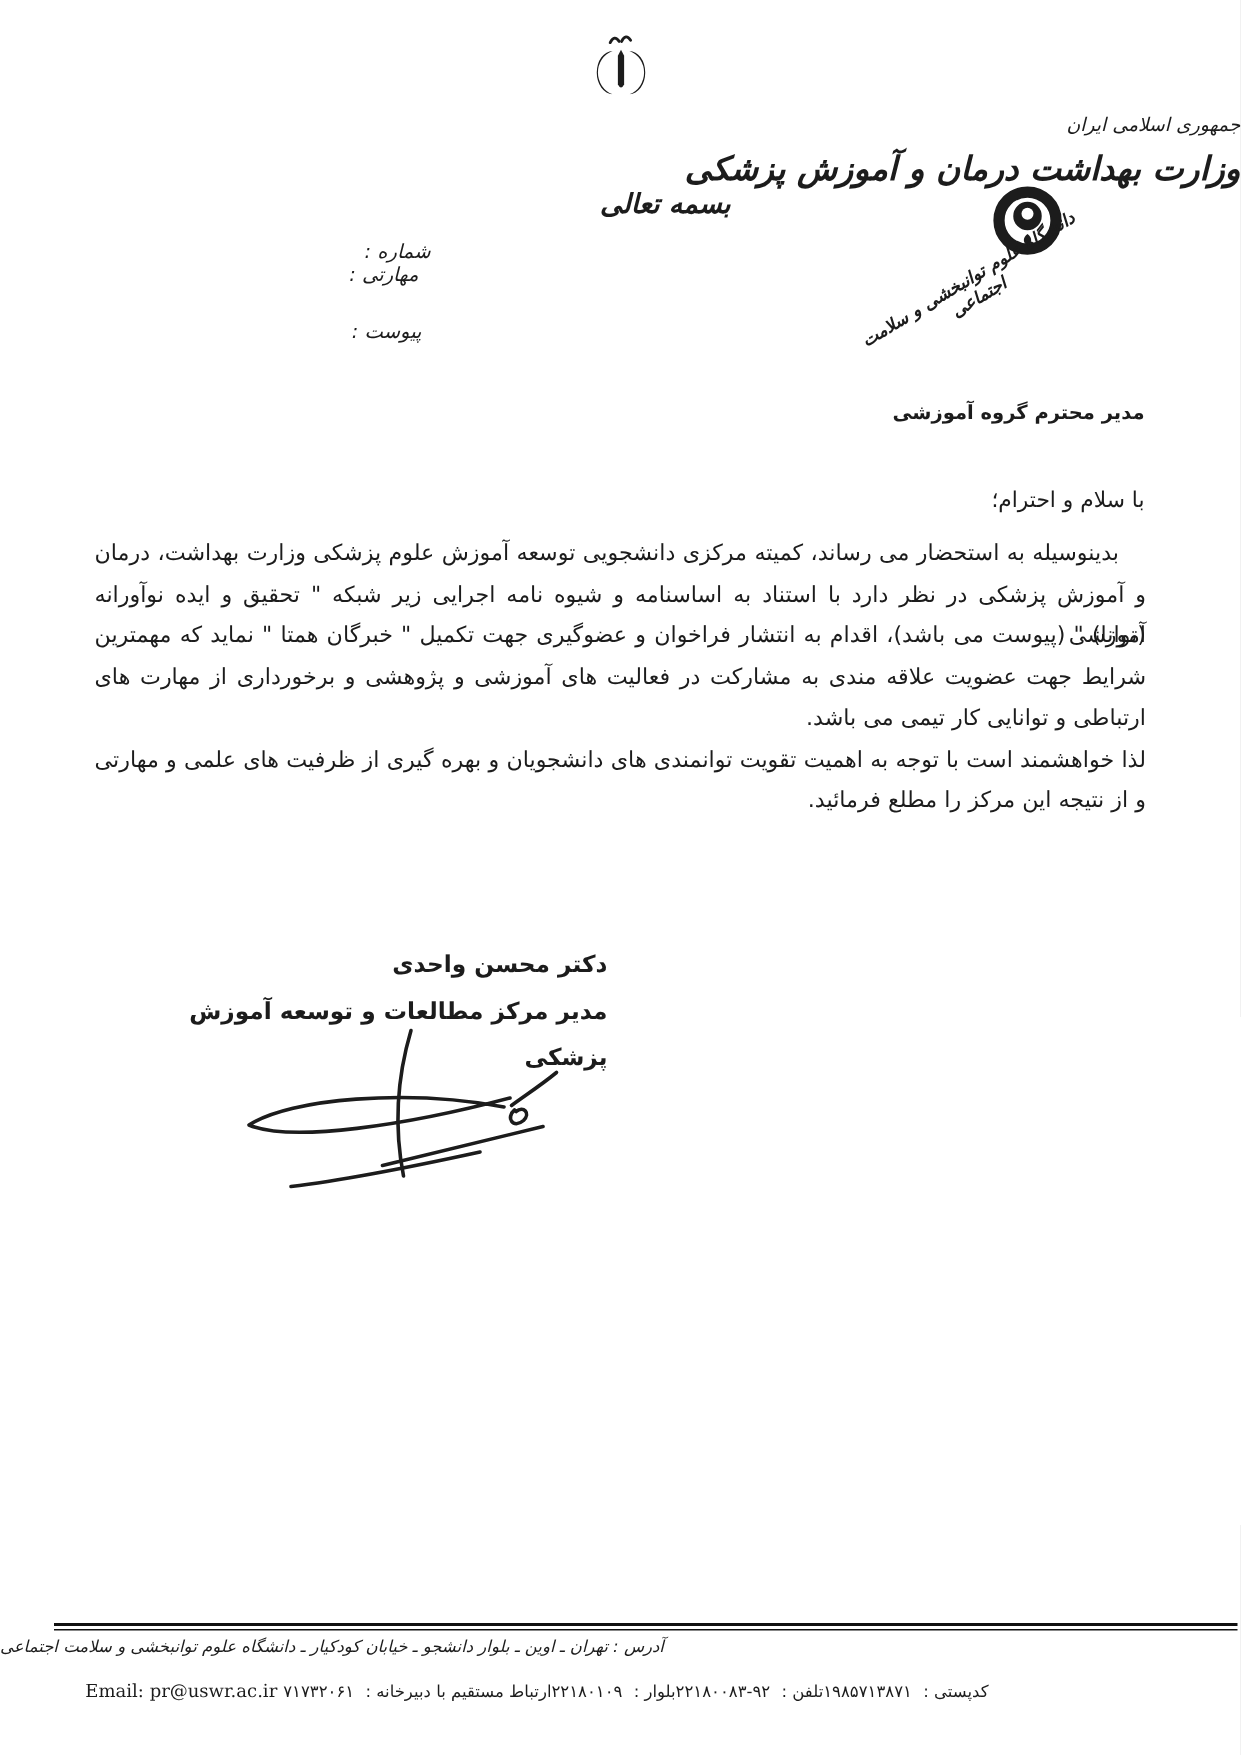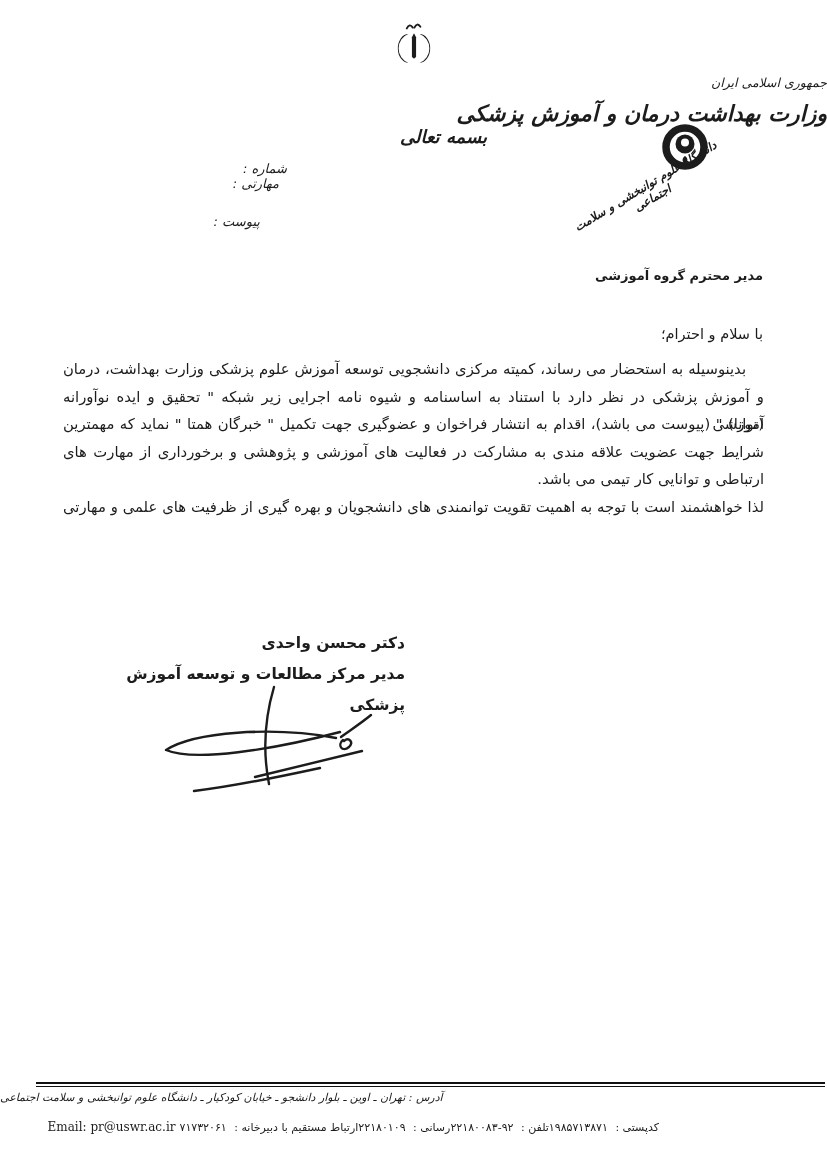--- a/index.html
+++ b/index.html
@@ -13,21 +13,21 @@
   .emblem { display:block; margin:0 auto; }
   .republic { font-size:12.5px; font-style:italic; margin-top:3px; letter-spacing:.3px; }
   .ministry { font-size:22px; font-style:italic; font-weight:bold; margin-top:11px;padding-left:40px; }
   .basmala {
     position:absolute; top:126px; left:60px; right:0; text-align:center;
     font-size:18px; font-style:italic; font-weight:bold;
   }
   .meta-label { position:absolute; font-size:13px; font-style:italic; }
   .f-number { top:133px; right:540px;margin-top:28px; }
   .f-date   { top:176px; right:548px; }
-  .f-attach { top:214px; right:567px; }
+  .f-attach { top:214px; right:546px; }
   
   .uni-mark { position:absolute; top:121px; right:115px; }
   .uni-name {
     position:absolute; top:178px; right:92px; width:172px;
     transform:rotate(-31deg); transform-origin:center;
     text-align:center; font-size:11.5px; font-style:italic; font-weight:600;
   }
   
   .recipient { position:absolute; top:268px; right:64px; font-size:13px; font-weight:bold; }
   .salutation { position:absolute; top:326px; right:64px; font-size:14.5px; }
@@ -92,20 +92,21 @@
   <div class="recipient">مدیر محترم گروه آموزشی</div>
   <div class="salutation">با سلام و احترام؛</div>
 
   <div class="body-lines">
     <div class="line first">بدینوسیله به استحضار می رساند، کمیته مرکزی دانشجویی توسعه آموزش علوم پزشکی وزارت بهداشت، درمان</div>
     <div class="line">و آموزش پزشکی در نظر دارد با استناد به اساسنامه و شیوه نامه اجرایی زیر شبکه " تحقیق و ایده نوآورانه آموزشی</div>
     <div class="line">(توانا) " (پیوست می باشد)، اقدام به انتشار فراخوان و عضوگیری جهت تکمیل " خبرگان همتا " نماید که مهمترین</div>
     <div class="line">شرایط جهت عضویت علاقه مندی به مشارکت در فعالیت های آموزشی و پژوهشی و برخورداری از مهارت های</div>
     <div class="line last">ارتباطی و توانایی کار تیمی می باشد.</div>
     <div class="line">لذا خواهشمند است با توجه به اهمیت تقویت توانمندی های دانشجویان و بهره گیری از ظرفیت های علمی و مهارتی</div>
+    <div class="line last">و از نتیجه این مرکز را مطلع فرمائید.</div>
   </div>
 
   <div class="sig-block">
     <div>دکتر محسن واحدی</div>
     <div>مدیر مرکز مطالعات و توسعه آموزش پزشکی</div>
   </div>
   <svg class="sig-scribble" width="265" height="115" viewBox="0 0 265 115" fill="none" stroke="#1c1c1c" stroke-width="2.4" stroke-linecap="round" stroke-linejoin="round">
     <path d="M214 54 C 150 42 72 48 44 66 C 72 78 150 66 218 48"></path>
     <path d="M152 3 C 144 30 140 64 147 100"></path>
     <path d="M249 31 C 238 40 227 47 219 53"></path>
@@ -119,21 +120,21 @@
   <div class="footer-contacts">
     <span class="contact">
       <span>کدپستی :</span>
       <span class="val">۱۹۸۵۷۱۳۸۷۱</span>
     </span>
     <span class="contact">
       <span>تلفن :</span>
       <span class="val">۹۲-۲۲۱۸۰۰۸۳</span>
     </span>
     <span class="contact">
-      <span>رسانی :</span>
+      <span>بلوار :</span>
       <span class="val">۲۲۱۸۰۱۰۹</span>
     </span>
     <span class="contact">
       <span>ارتباط مستقیم با دبیرخانه :</span>
       <span class="val">۷۱۷۳۲۰۶۱</span>
     </span>
     <span class="contact email">
       <span>Email:</span>
       <span class="val">pr@uswr.ac.ir</span>
     </span>

